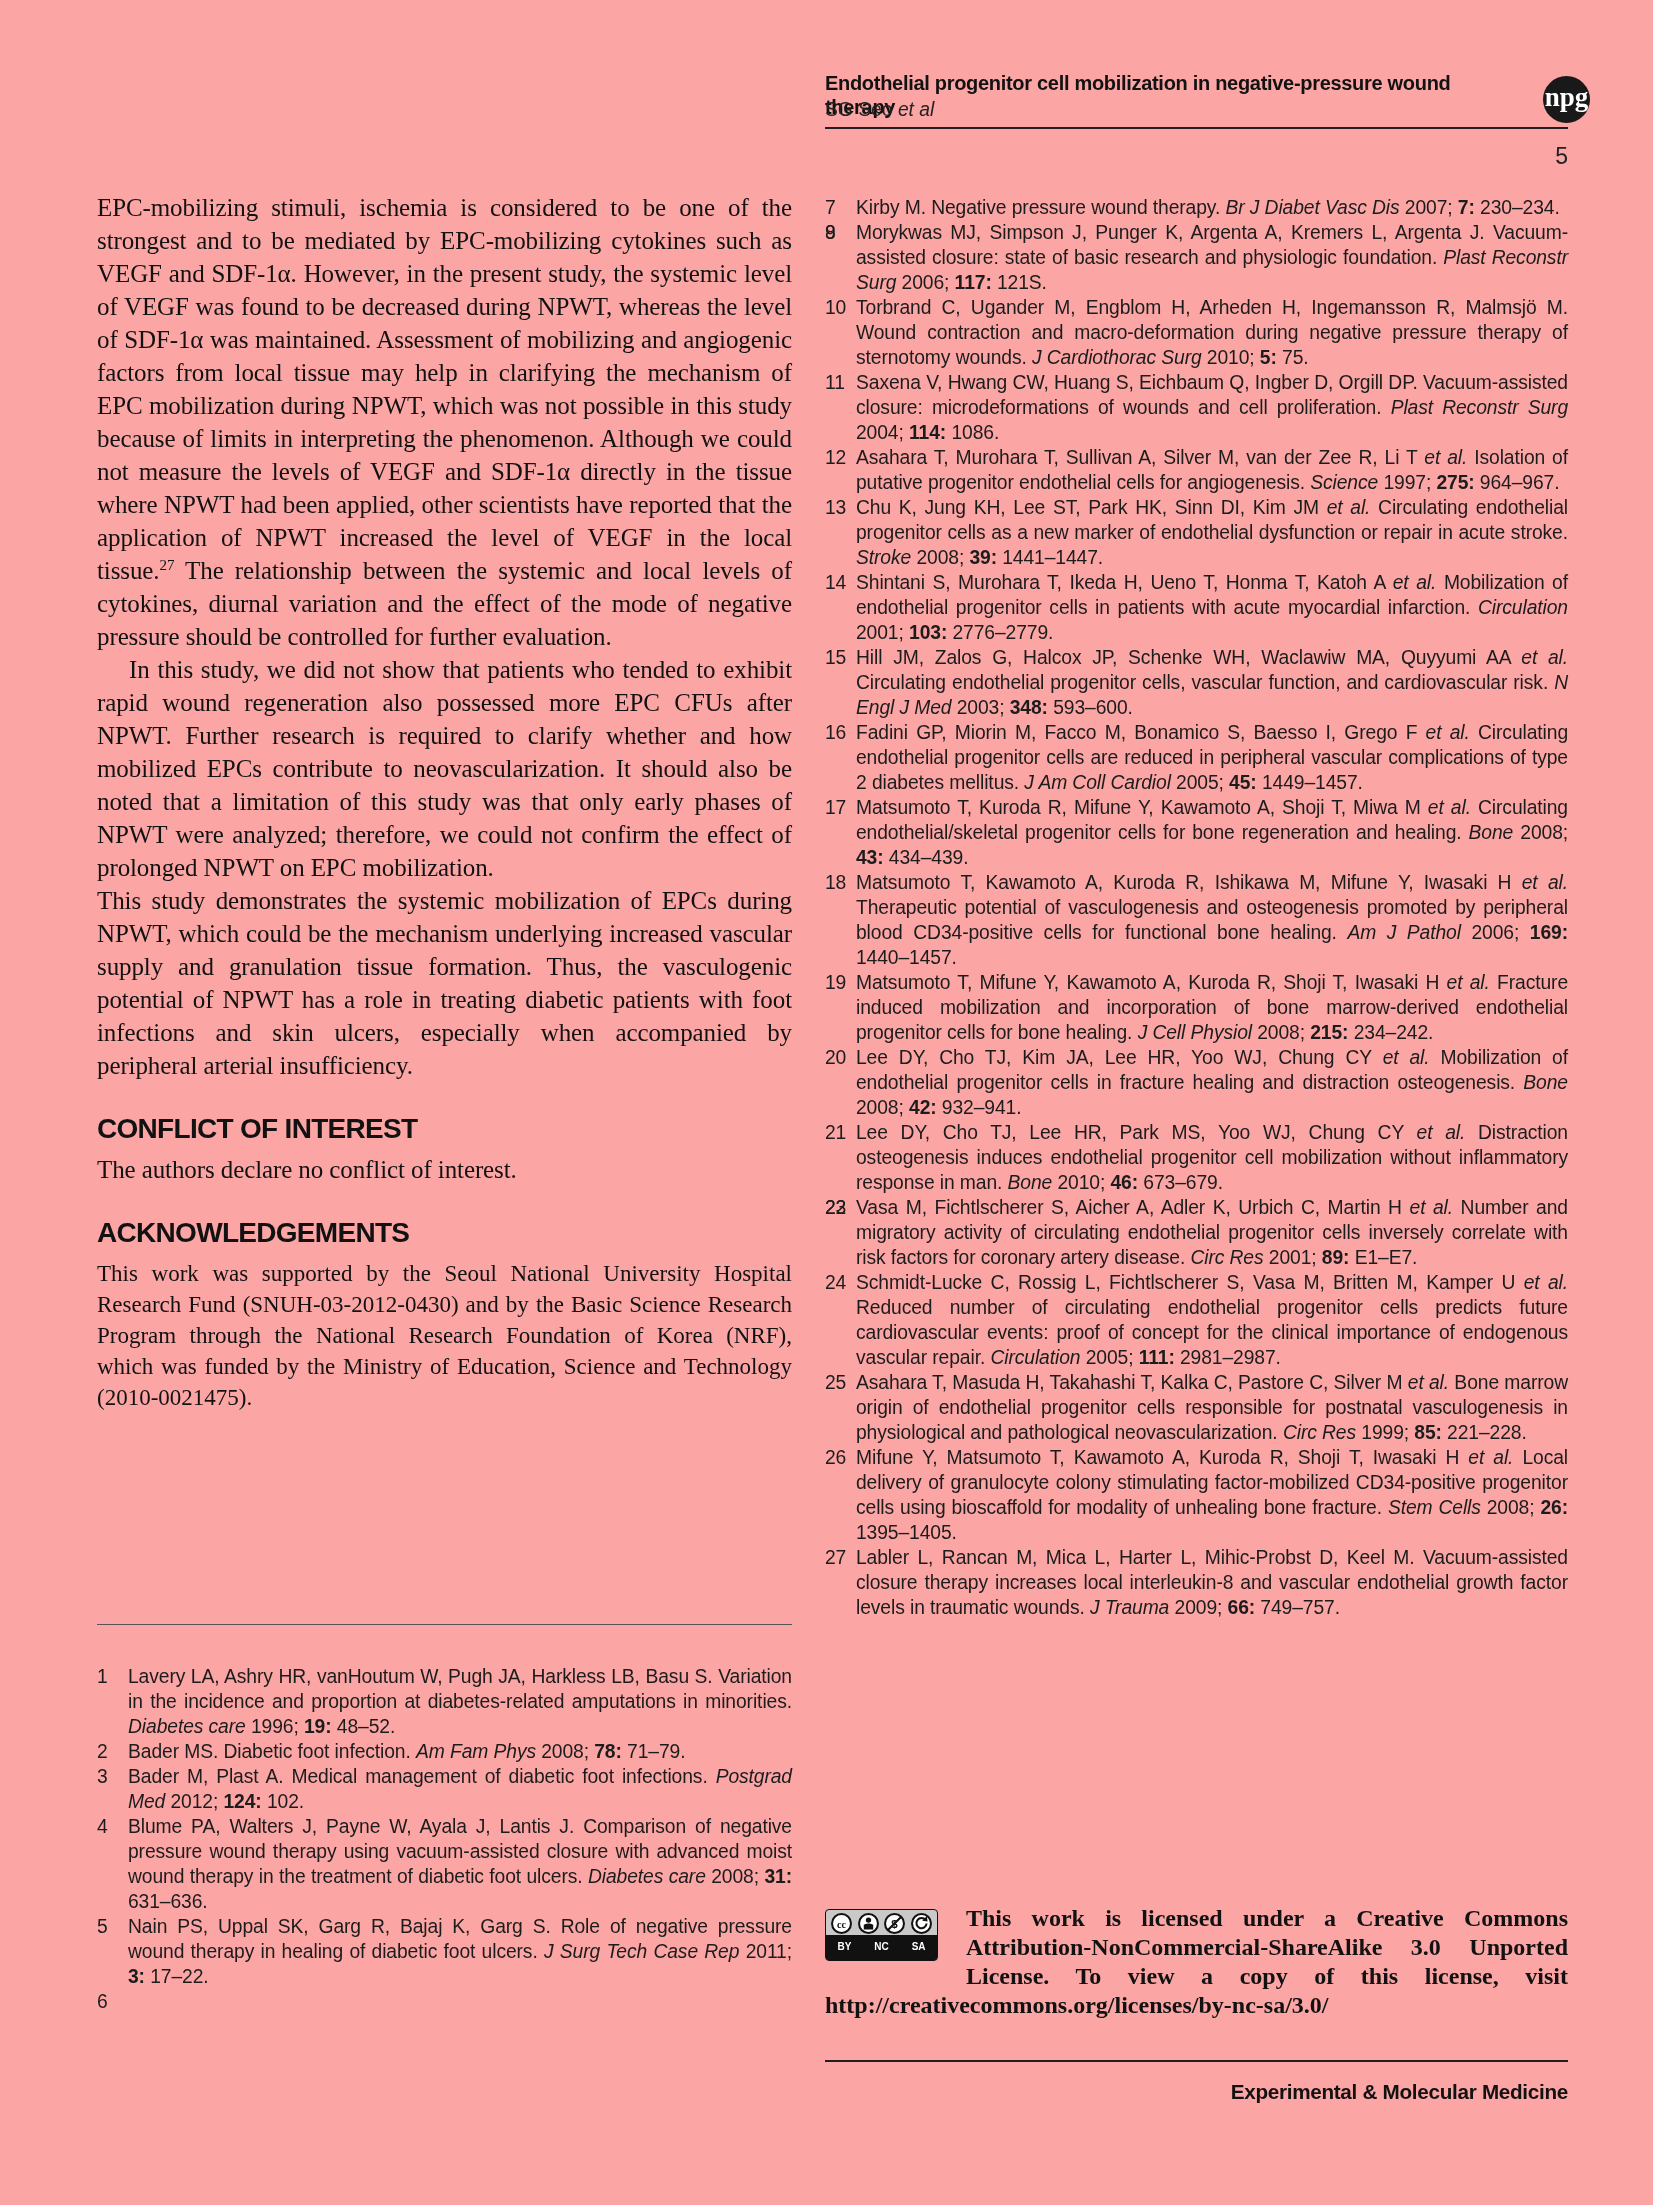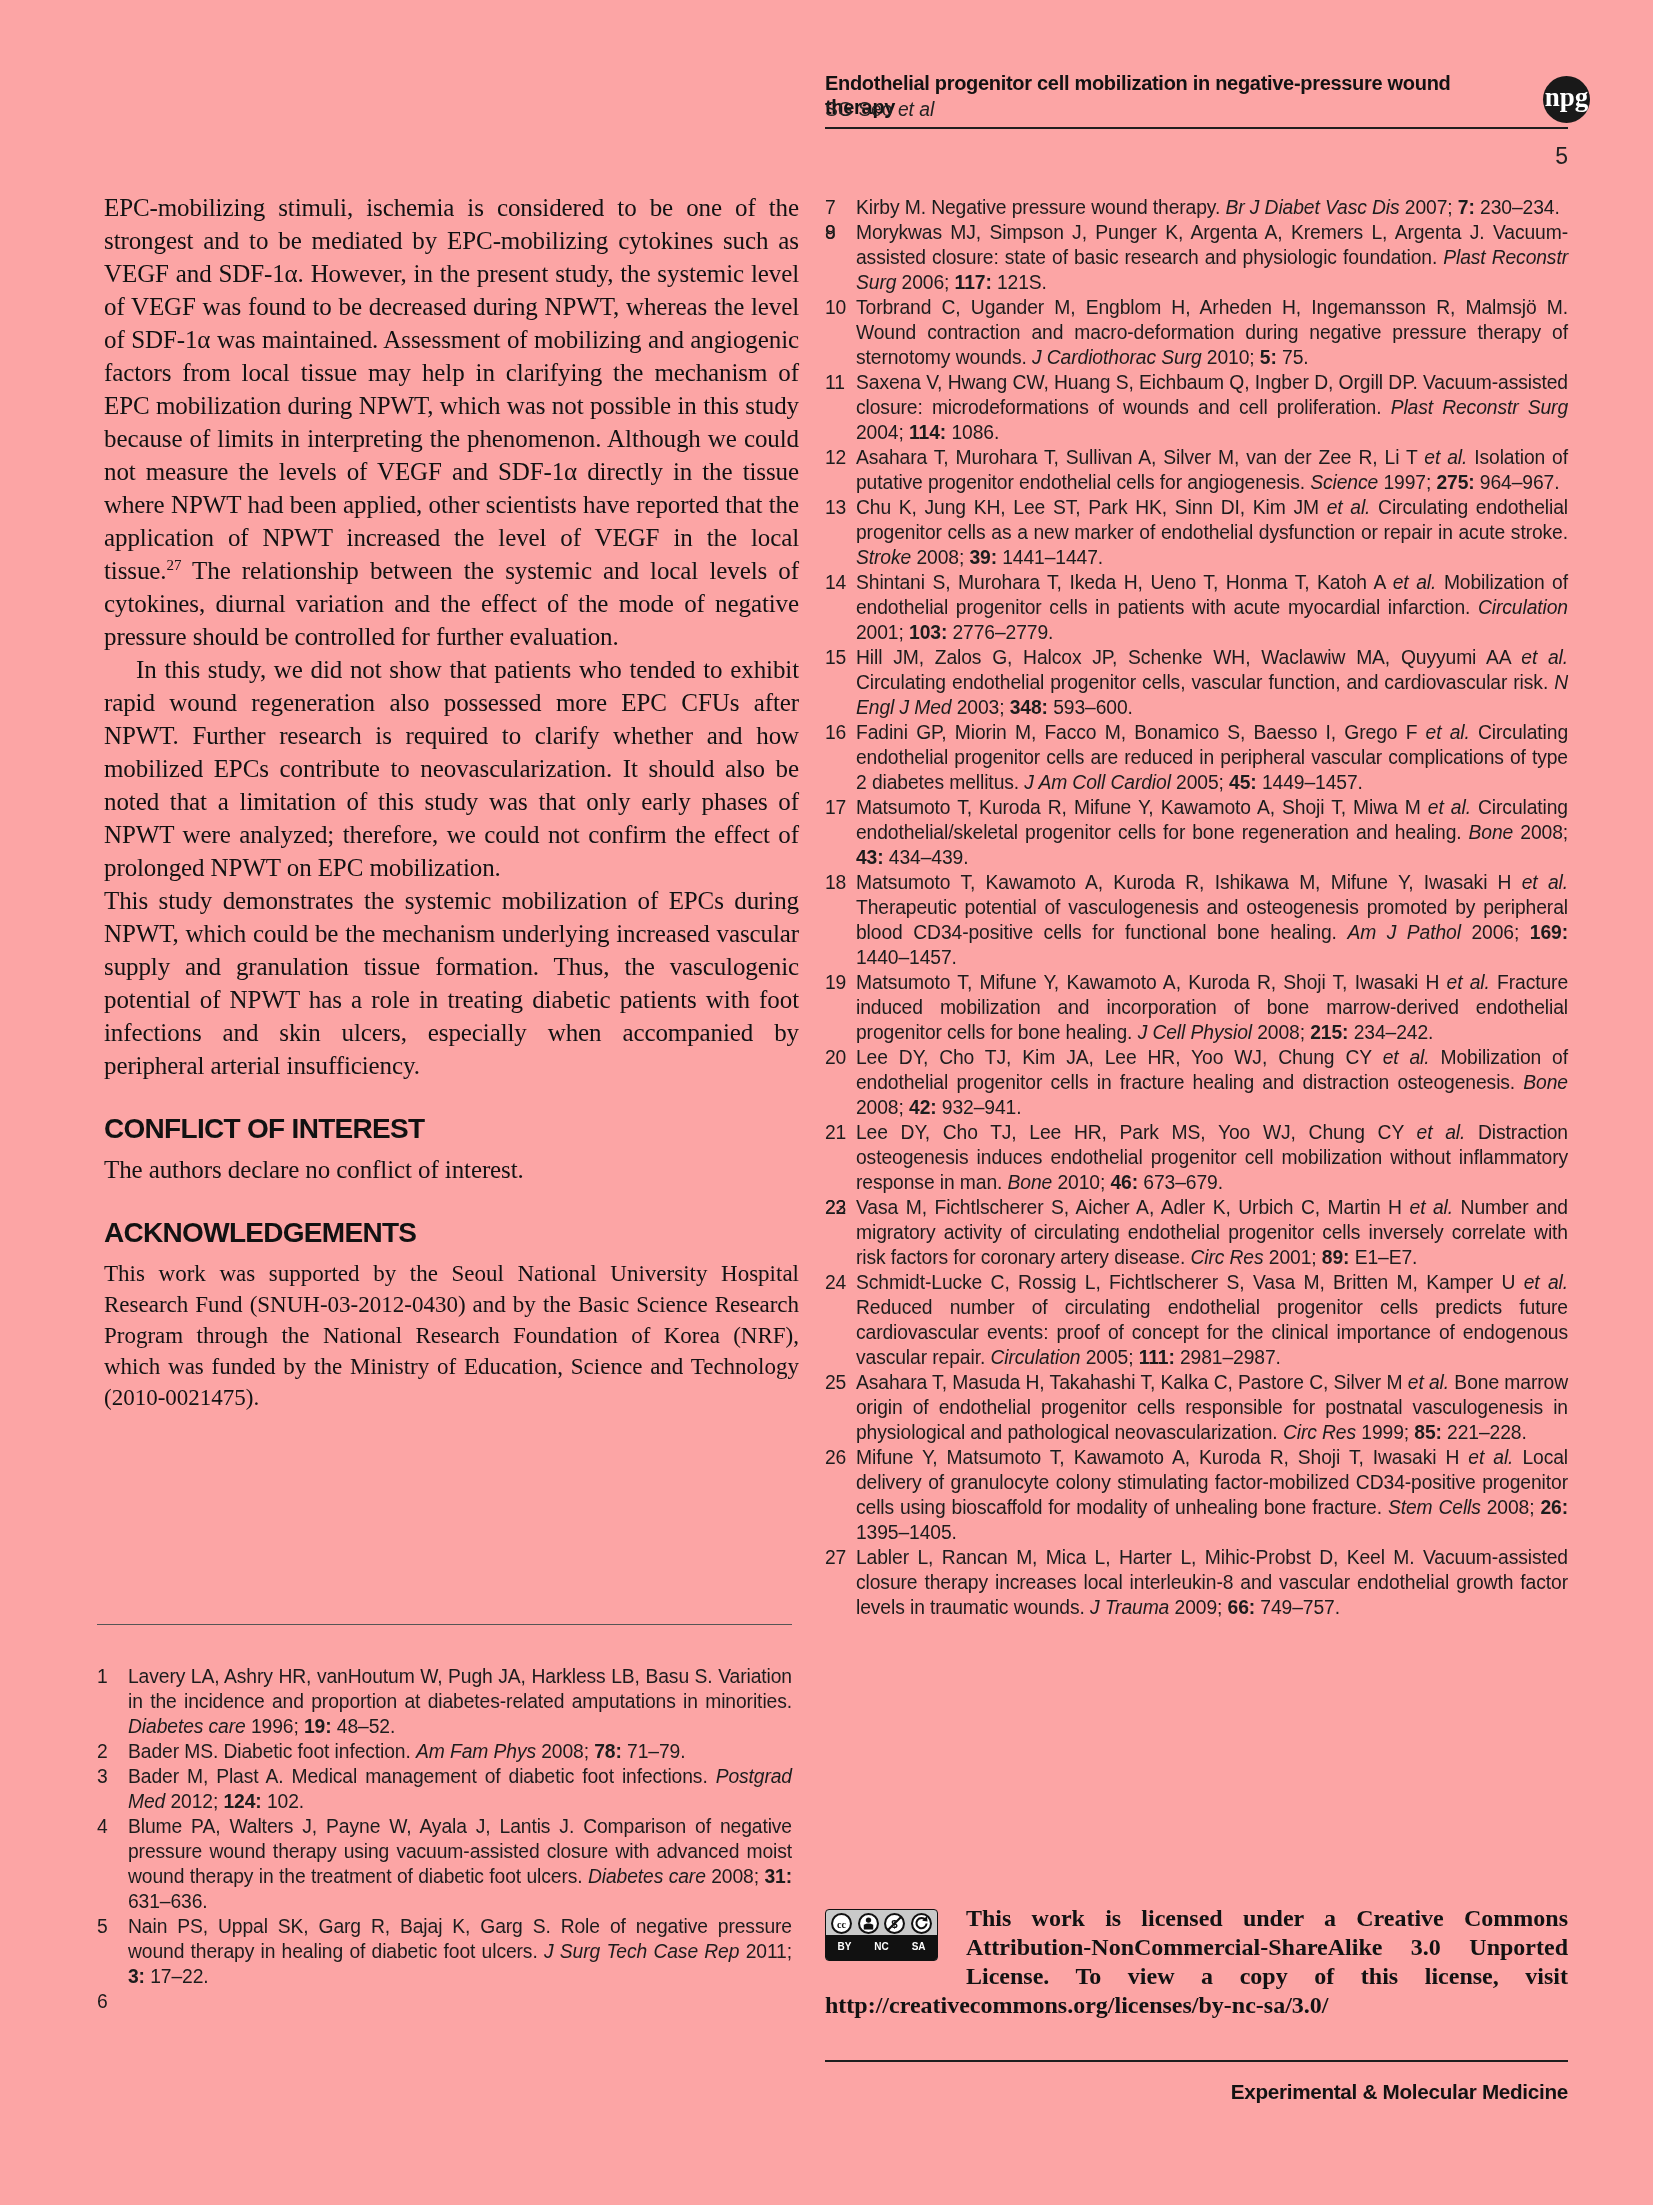--- a/index.html
+++ b/index.html
@@ -14,21 +14,21 @@
              font-family:"Liberation Sans", sans-serif;font-size:19.3px;color:#222;}
   .hdr-authors .etal{font-style:italic;}
   .npg-logo{position:absolute;left:1543px;top:76px;width:47px;height:47px;border-radius:50%;
             background:#191919;color:#fff;text-align:center;
             font-family:"Liberation Serif", serif;font-weight:bold;font-size:27px;line-height:43px;}
   .hdr-rule{position:absolute;left:825px;top:127px;width:743px;height:2px;background:#1f1f1f;}
   .page-num{position:absolute;left:825px;top:143px;width:743px;text-align:right;
             font-family:"Liberation Sans", sans-serif;font-size:23px;color:#222;}
 
   
-  .left-col{position:absolute;left:104px;top:191px;width:695px;}
+  .left-col{position:absolute;left:97px;top:191px;width:695px;}
   .body-par{font-size:25px;line-height:33px;text-align:justify;margin:0;letter-spacing:-0.1px;}
   .body-par.indent{text-indent:32px;}
   .seg-sup{vertical-align:super;font-size:60%;line-height:0;}
   .seg-i{font-style:italic;}
   .seg-b{font-weight:bold;}
   h2.sect{font-family:"Liberation Sans", sans-serif;font-weight:bold;font-size:28px;
           letter-spacing:-0.7px;margin:31px 0 9.3px 0;line-height:31px;}
   .ack-par{font-size:23px;line-height:31px;text-align:justify;margin:0;}
 
   

